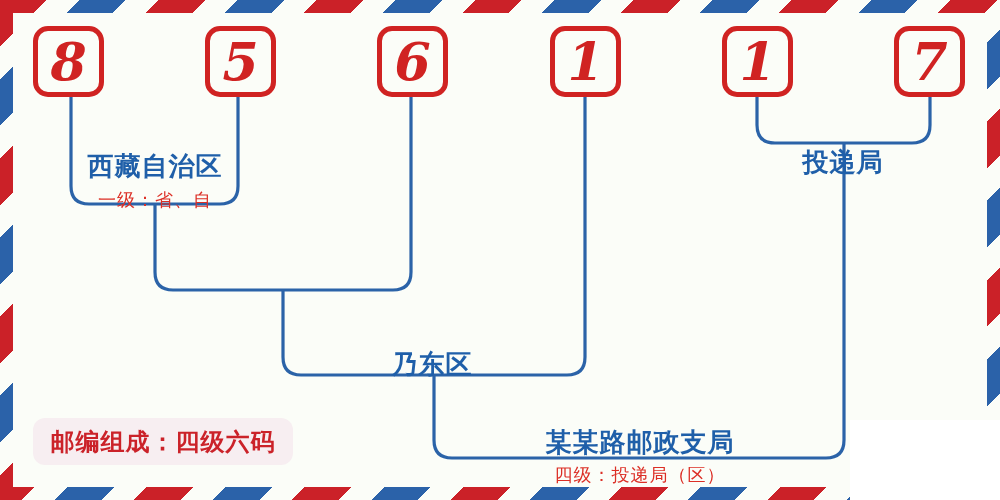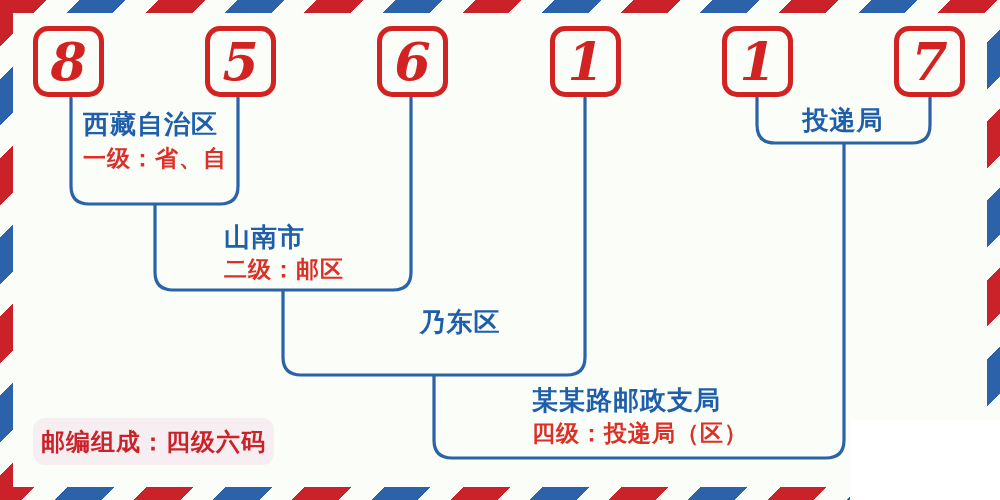--- a/index.html
+++ b/index.html
@@ -29,32 +29,32 @@
     width:61px;height:61px;
     border:5px solid #d02322;
     border-radius:15px;
     background:#fbfdf8;
     display:flex;align-items:center;justify-content:center;
     font-family:"DejaVu Serif", serif;
     font-style:italic;font-weight:bold;
     font-size:52px;color:#d02322;
     line-height:1;
   }
-  .label-group{position:absolute;transform:translateX(-50%);text-align:left;white-space:nowrap;}
+  .label-group{position:absolute;transform:translateX(-50%);text-align:center;white-space:nowrap;margin-top:42px;}
   .place-name{
     color:#1f5fa9;font-weight:bold;font-size:26px;line-height:26px;
     font-family:"Liberation Serif", serif;
     letter-spacing:1px;
   }
   .level-desc{
-    color:#dc2f26;font-weight:bold;font-size:23px;line-height:23px;
+    color:#dc2f26;font-weight:normal;font-size:18px;line-height:23px;
     letter-spacing:1px;
   }
   #footer-badge{
-    position:absolute;left:33px;top:418px;width:241px;height:47px;
+    position:absolute;left:33px;top:418px;width:260px;height:47px;
     background:#f7eef1;border-radius:12px;
     display:flex;align-items:center;justify-content:center;
     color:#cb2229;font-weight:bold;font-size:24px;
     font-family:"Liberation Serif", serif;
     letter-spacing:1px;white-space:nowrap;
   }
 </style>
 </head>
 <body>
 
@@ -75,26 +75,22 @@
   <div class="digit-box" style="left:377px">6</div>
   <div class="digit-box" style="left:550px">1</div>
   <div class="digit-box" style="left:722px">1</div>
   <div class="digit-box" style="left:894px">7</div>
 
   <div class="label-group" style="left:155px;top:112px">
     <div class="place-name">西藏自治区</div>
     <div class="level-desc" style="margin-top:9px">一级：省、自</div>
   </div>
 
-  <div class="label-group" style="left:284px;top:225px">
-    <div class="place-name">山南市</div>
-    <div class="level-desc" style="margin-top:7px">二级：邮区</div>
-  </div>
 
-  <div class="label-group" style="left:460px;top:310px">
+  <div class="label-group" style="left:432px;top:310px">
     <div class="place-name">乃东区</div>
   </div>
 
   <div class="label-group" style="left:843px;top:108px">
     <div class="place-name">投递局</div>
   </div>
 
   <div class="label-group" style="left:640px;top:388px">
     <div class="place-name">某某路邮政支局</div>
     <div class="level-desc" style="margin-top:8px">四级：投递局（区）</div>

